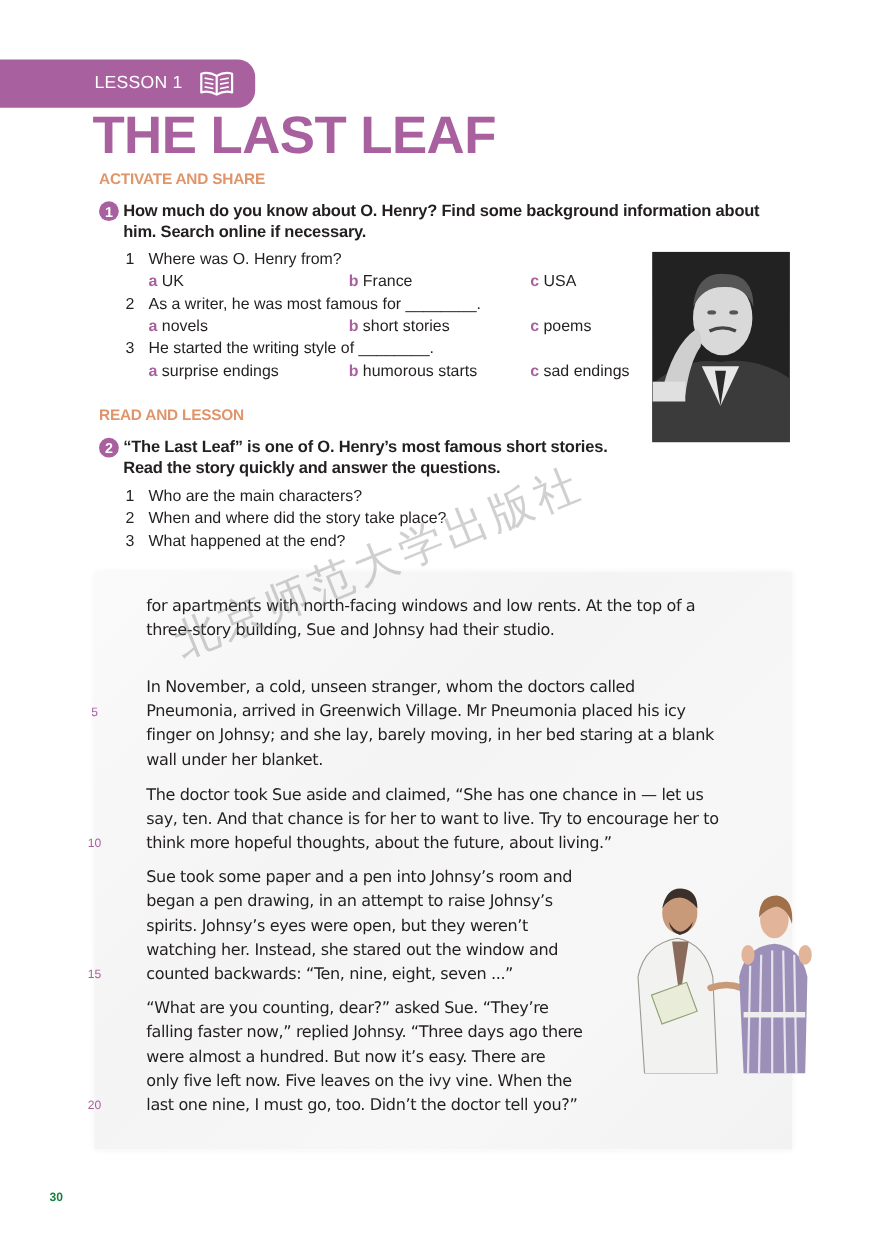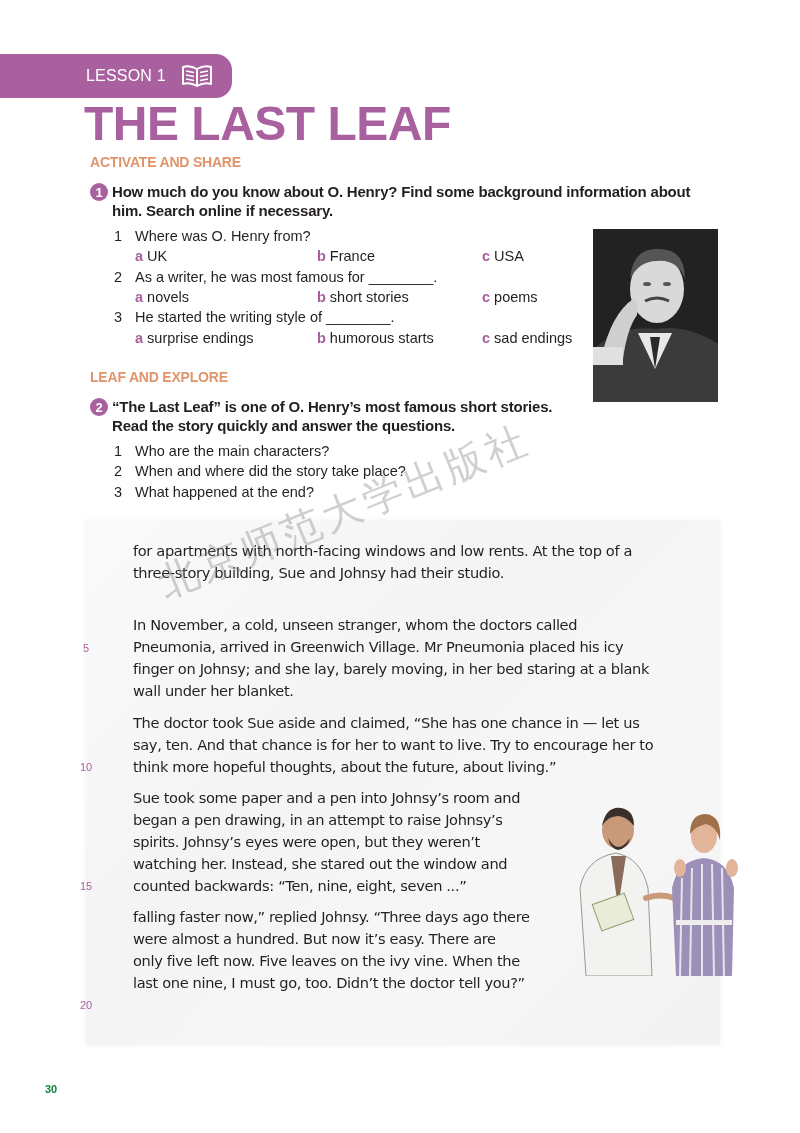--- a/index.html
+++ b/index.html
@@ -128,21 +128,21 @@
     <ellipse cx="64" cy="60" rx="27" ry="34" fill="#d9d9d9"></ellipse>
     <path d="M37 50 Q40 18 66 20 Q92 20 92 50 Q84 30 64 32 Q46 32 37 50 Z" fill="#555"></path>
     <path d="M52 72 Q64 66 76 72" stroke="#444" stroke-width="3" fill="none"></path>
     <ellipse cx="54" cy="55" rx="4" ry="2" fill="#555"></ellipse>
     <ellipse cx="74" cy="55" rx="4" ry="2" fill="#555"></ellipse>
     <path d="M8 130 Q18 85 40 70 Q46 74 44 86 Q34 100 30 130 Z" fill="#cfcfcf"></path>
     <rect x="0" y="118" width="30" height="18" fill="#e0e0e0"></rect>
   </svg>
 </div>
 
-<div class="section-heading" style="top:369px;">LEAF AND EXPLORE</div>
+<div class="section-heading" style="top:369px;">READ AND LESSON</div>
 <div class="num-badge" style="left:90px; top:398px;">2</div>
 <div class="task-text" style="top:397px;">
   <div>“The Last Leaf” is one of O. Henry’s most famous short stories.</div>
   <div>Read the story quickly and answer the questions.</div>
 </div>
 <div class="q-row" style="top:443px;">
   <span class="q-num">1</span><span>Who are the main characters?</span>
 </div>
 <div class="q-row" style="top:463px;">
   <span class="q-num">2</span><span>When and where did the story take place?</span>
@@ -169,20 +169,21 @@
   <div>think more hopeful thoughts, about the future, about living.”</div>
 </div>
 <div class="para" style="top:787px;">
   <div>Sue took some paper and a pen into Johnsy’s room and</div>
   <div>began a pen drawing, in an attempt to raise Johnsy’s</div>
   <div>spirits. Johnsy’s eyes were open, but they weren’t</div>
   <div>watching her. Instead, she stared out the window and</div>
   <div>counted backwards: “Ten, nine, eight, seven ...”</div>
 </div>
 <div class="para" style="top:906px;">
+  <div>“What are you counting, dear?” asked Sue. “They’re</div>
   <div>falling faster now,” replied Johnsy. “Three days ago there</div>
   <div>were almost a hundred. But now it’s easy. There are</div>
   <div>only five left now. Five leaves on the ivy vine. When the</div>
   <div>last one nine, I must go, too. Didn’t the doctor tell you?”</div>
 </div>
 
 <span class="line-num" style="top:642px;">5</span>
 <span class="line-num" style="top:761px;">10</span>
 <span class="line-num" style="top:880px;">15</span>
 <span class="line-num" style="top:999px;">20</span>

